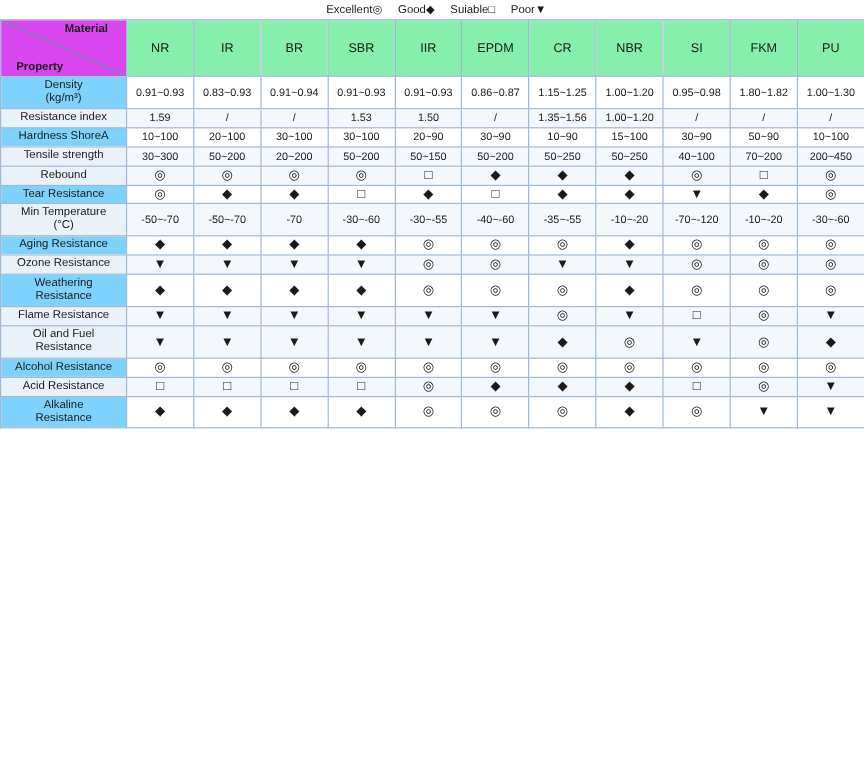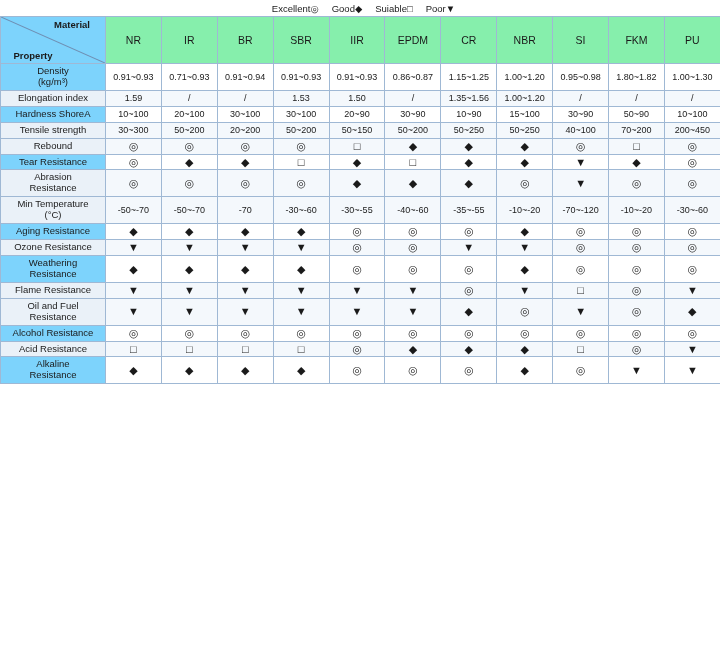--- a/index.html
+++ b/index.html
@@ -53,21 +53,21 @@
     border: 1px solid #9fb8d4;
     text-align: center;
     vertical-align: middle;
     padding: 1px 1px;
     line-height: 1.15;
     font-weight: normal;
     overflow: hidden;
   }
   
   td.corner {
-    background: #7dd3fc;
+    background: #d946ef;
     position: relative;
     height: 44px;
     padding: 0;
   }
   td.corner .diag {
     position: absolute;
     top: 0;
     left: 0;
     width: 100%;
     height: 100%;
@@ -170,33 +170,33 @@
           <th class="colhead">NBR</th>
           <th class="colhead">SI</th>
           <th class="colhead">FKM</th>
           <th class="colhead">PU</th>
         </tr>
     </thead>
     <tbody id="tbody">
         <tr>
           <td class="rowlabel"><span>Density</span><br><span>(kg/m³)</span></td>
           <td class="cell">0.91~0.93</td>
-          <td class="cell">0.71~0.93</td>
+          <td class="cell">0.83~0.93</td>
           <td class="cell">0.91~0.94</td>
           <td class="cell">0.91~0.93</td>
           <td class="cell">0.91~0.93</td>
           <td class="cell">0.86~0.87</td>
           <td class="cell">1.15~1.25</td>
           <td class="cell">1.00~1.20</td>
           <td class="cell">0.95~0.98</td>
           <td class="cell">1.80~1.82</td>
           <td class="cell">1.00~1.30</td>
         </tr>
         <tr>
-          <td class="rowlabel alt"><span>Elongation index</span></td>
+          <td class="rowlabel alt"><span>Resistance index</span></td>
           <td class="cell alt">1.59</td>
           <td class="cell alt">/</td>
           <td class="cell alt">/</td>
           <td class="cell alt">1.53</td>
           <td class="cell alt">1.50</td>
           <td class="cell alt">/</td>
           <td class="cell alt">1.35~1.56</td>
           <td class="cell alt">1.00~1.20</td>
           <td class="cell alt">/</td>
           <td class="cell alt">/</td>
@@ -252,34 +252,20 @@
           <td class="cell sym">□</td>
           <td class="cell sym">◆</td>
           <td class="cell sym">□</td>
           <td class="cell sym">◆</td>
           <td class="cell sym">◆</td>
           <td class="cell sym">▼</td>
           <td class="cell sym">◆</td>
           <td class="cell sym">◎</td>
         </tr>
         <tr>
-          <td class="rowlabel alt"><span>Abrasion</span><br><span>Resistance</span></td>
-          <td class="cell alt sym">◎</td>
-          <td class="cell alt sym">◎</td>
-          <td class="cell alt sym">◎</td>
-          <td class="cell alt sym">◎</td>
-          <td class="cell alt sym">◆</td>
-          <td class="cell alt sym">◆</td>
-          <td class="cell alt sym">◆</td>
-          <td class="cell alt sym">◎</td>
-          <td class="cell alt sym">▼</td>
-          <td class="cell alt sym">◎</td>
-          <td class="cell alt sym">◎</td>
-        </tr>
-        <tr>
           <td class="rowlabel alt"><span>Min Temperature</span><br><span>(°C)</span></td>
           <td class="cell alt">-50~-70</td>
           <td class="cell alt">-50~-70</td>
           <td class="cell alt">-70</td>
           <td class="cell alt">-30~-60</td>
           <td class="cell alt">-30~-55</td>
           <td class="cell alt">-40~-60</td>
           <td class="cell alt">-35~-55</td>
           <td class="cell alt">-10~-20</td>
           <td class="cell alt">-70~-120</td>

